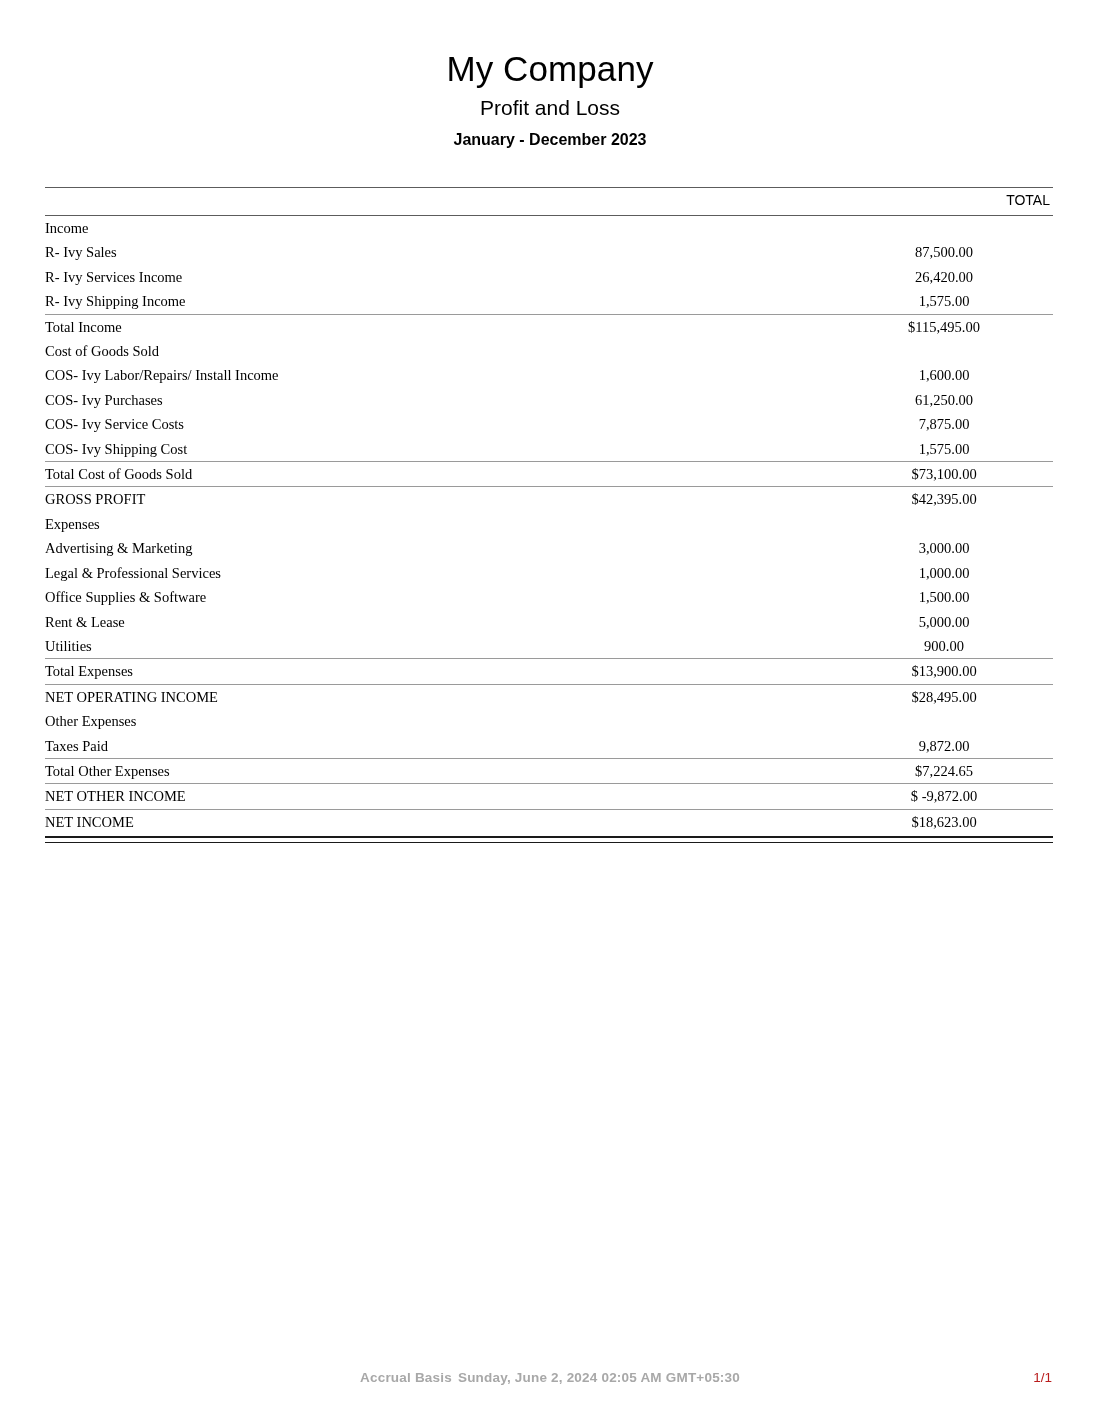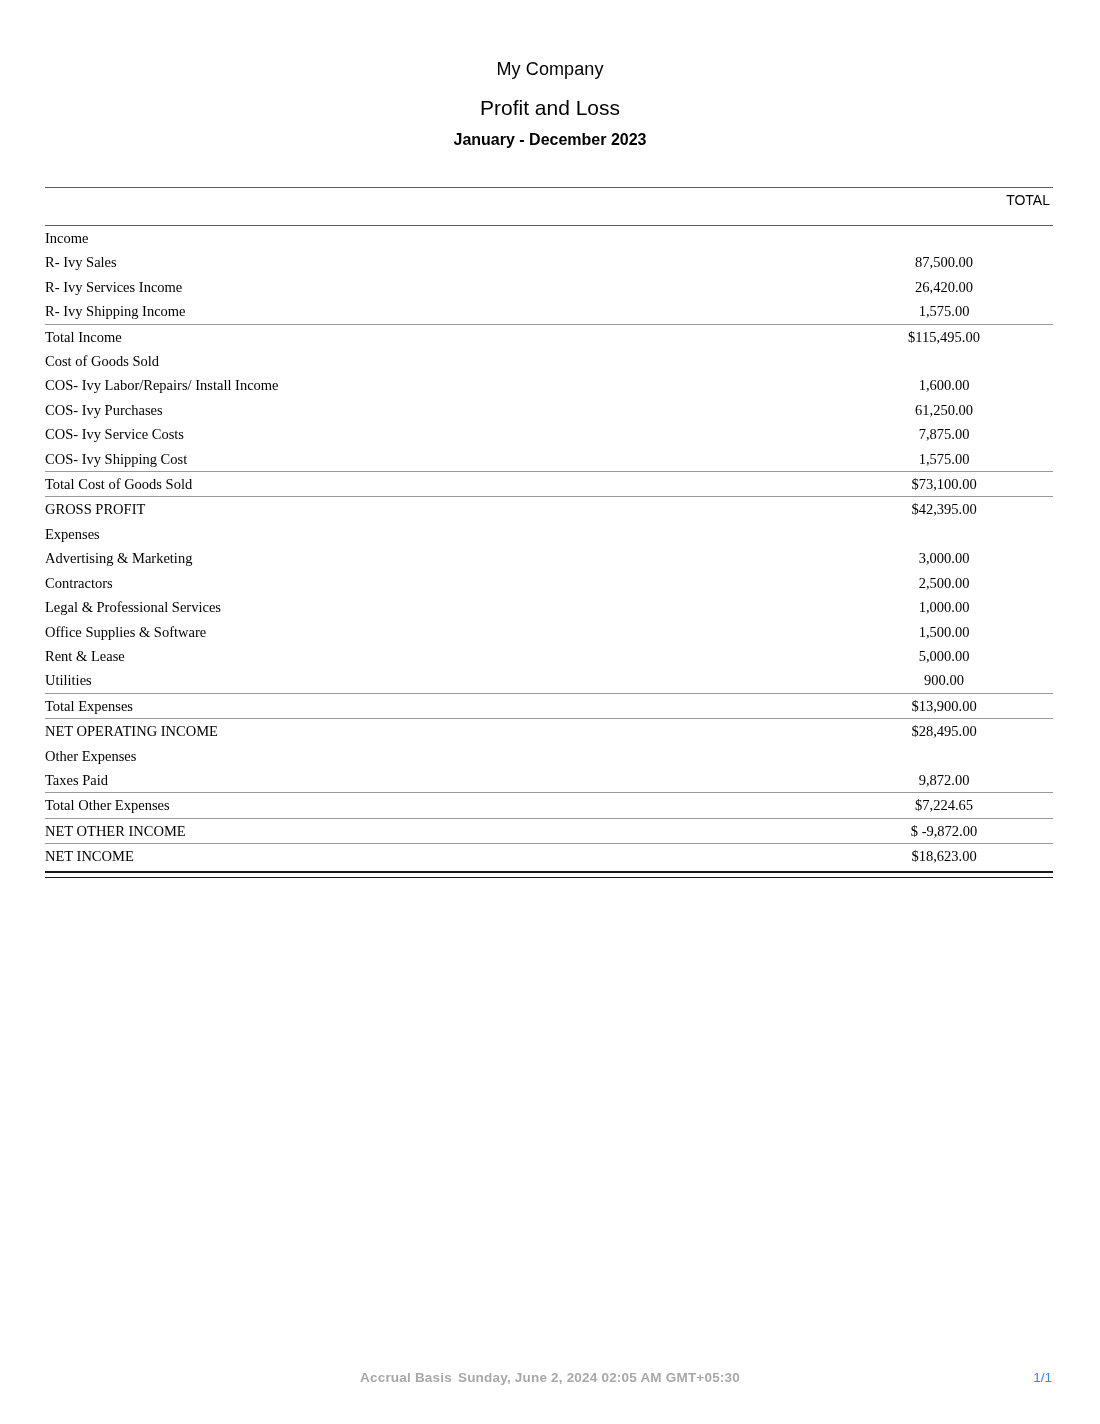--- a/index.html
+++ b/index.html
@@ -22,21 +22,21 @@
     position: relative;
     box-sizing: border-box;
   }
 
   
   .doc-header {
     text-align: center;
     padding-top: 52px;
   }
   .company-name {
-    font-size: 18px;
+    font-size: 35px;
     line-height: 34px;
     font-weight: 400;
     letter-spacing: 0.1px;
   }
   .report-title {
     font-size: 21px;
     line-height: 28px;
     font-weight: 400;
     margin-top: 8px;
   }
@@ -67,21 +67,21 @@
     vertical-align: middle;
     font-weight: 400;
   }
 
   
   tr.head-row th {
     height: 24px;
     font-size: 14px;
     text-align: right;
     padding-right: 3px;
-    padding-bottom: 13px;
+    padding-bottom: 3px;
     border-top: 1.3px solid #5c5c5c;
     border-bottom: 1.3px solid #5c5c5c;
     font-weight: 400;
   }
   tr.head-row th.lbl {
     border-top: 1.3px solid #5c5c5c;
     border-bottom: 1.3px solid #5c5c5c;
   }
 
   
@@ -143,21 +143,21 @@
     transform: translateX(-50%);
     white-space: nowrap;
     letter-spacing: 0.2px;
   }
   .footer-basis { margin-right: 6px; }
   .footer-page {
     position: absolute;
     right: 48px;
     top: 0;
     font-weight: 400;
-    color: #3b82f6;
+    color: #b91c1c;
     font-size: 13.5px;
   }
 </style>
 </head>
 <body>
 
 <div class="page">
 
   <div class="doc-header">
     <div class="company-name">My Company</div>
@@ -228,24 +228,20 @@
           </tr>
           <tr class="row">
             <td class="label ind0 regular">Expenses</td>
             <td class="amount regular"></td>
           </tr>
           <tr class="row">
             <td class="label ind1 regular">Advertising &amp; Marketing</td>
             <td class="amount regular">3,000.00</td>
           </tr>
           <tr class="row">
-            <td class="label ind1 regular">Contractors</td>
-            <td class="amount regular">2,500.00</td>
-          </tr>
-          <tr class="row">
             <td class="label ind1 regular">Legal &amp; Professional Services</td>
             <td class="amount regular">1,000.00</td>
           </tr>
           <tr class="row">
             <td class="label ind1 regular">Office Supplies &amp; Software</td>
             <td class="amount regular">1,500.00</td>
           </tr>
           <tr class="row">
             <td class="label ind1 regular">Rent &amp; Lease</td>
             <td class="amount regular">5,000.00</td>

